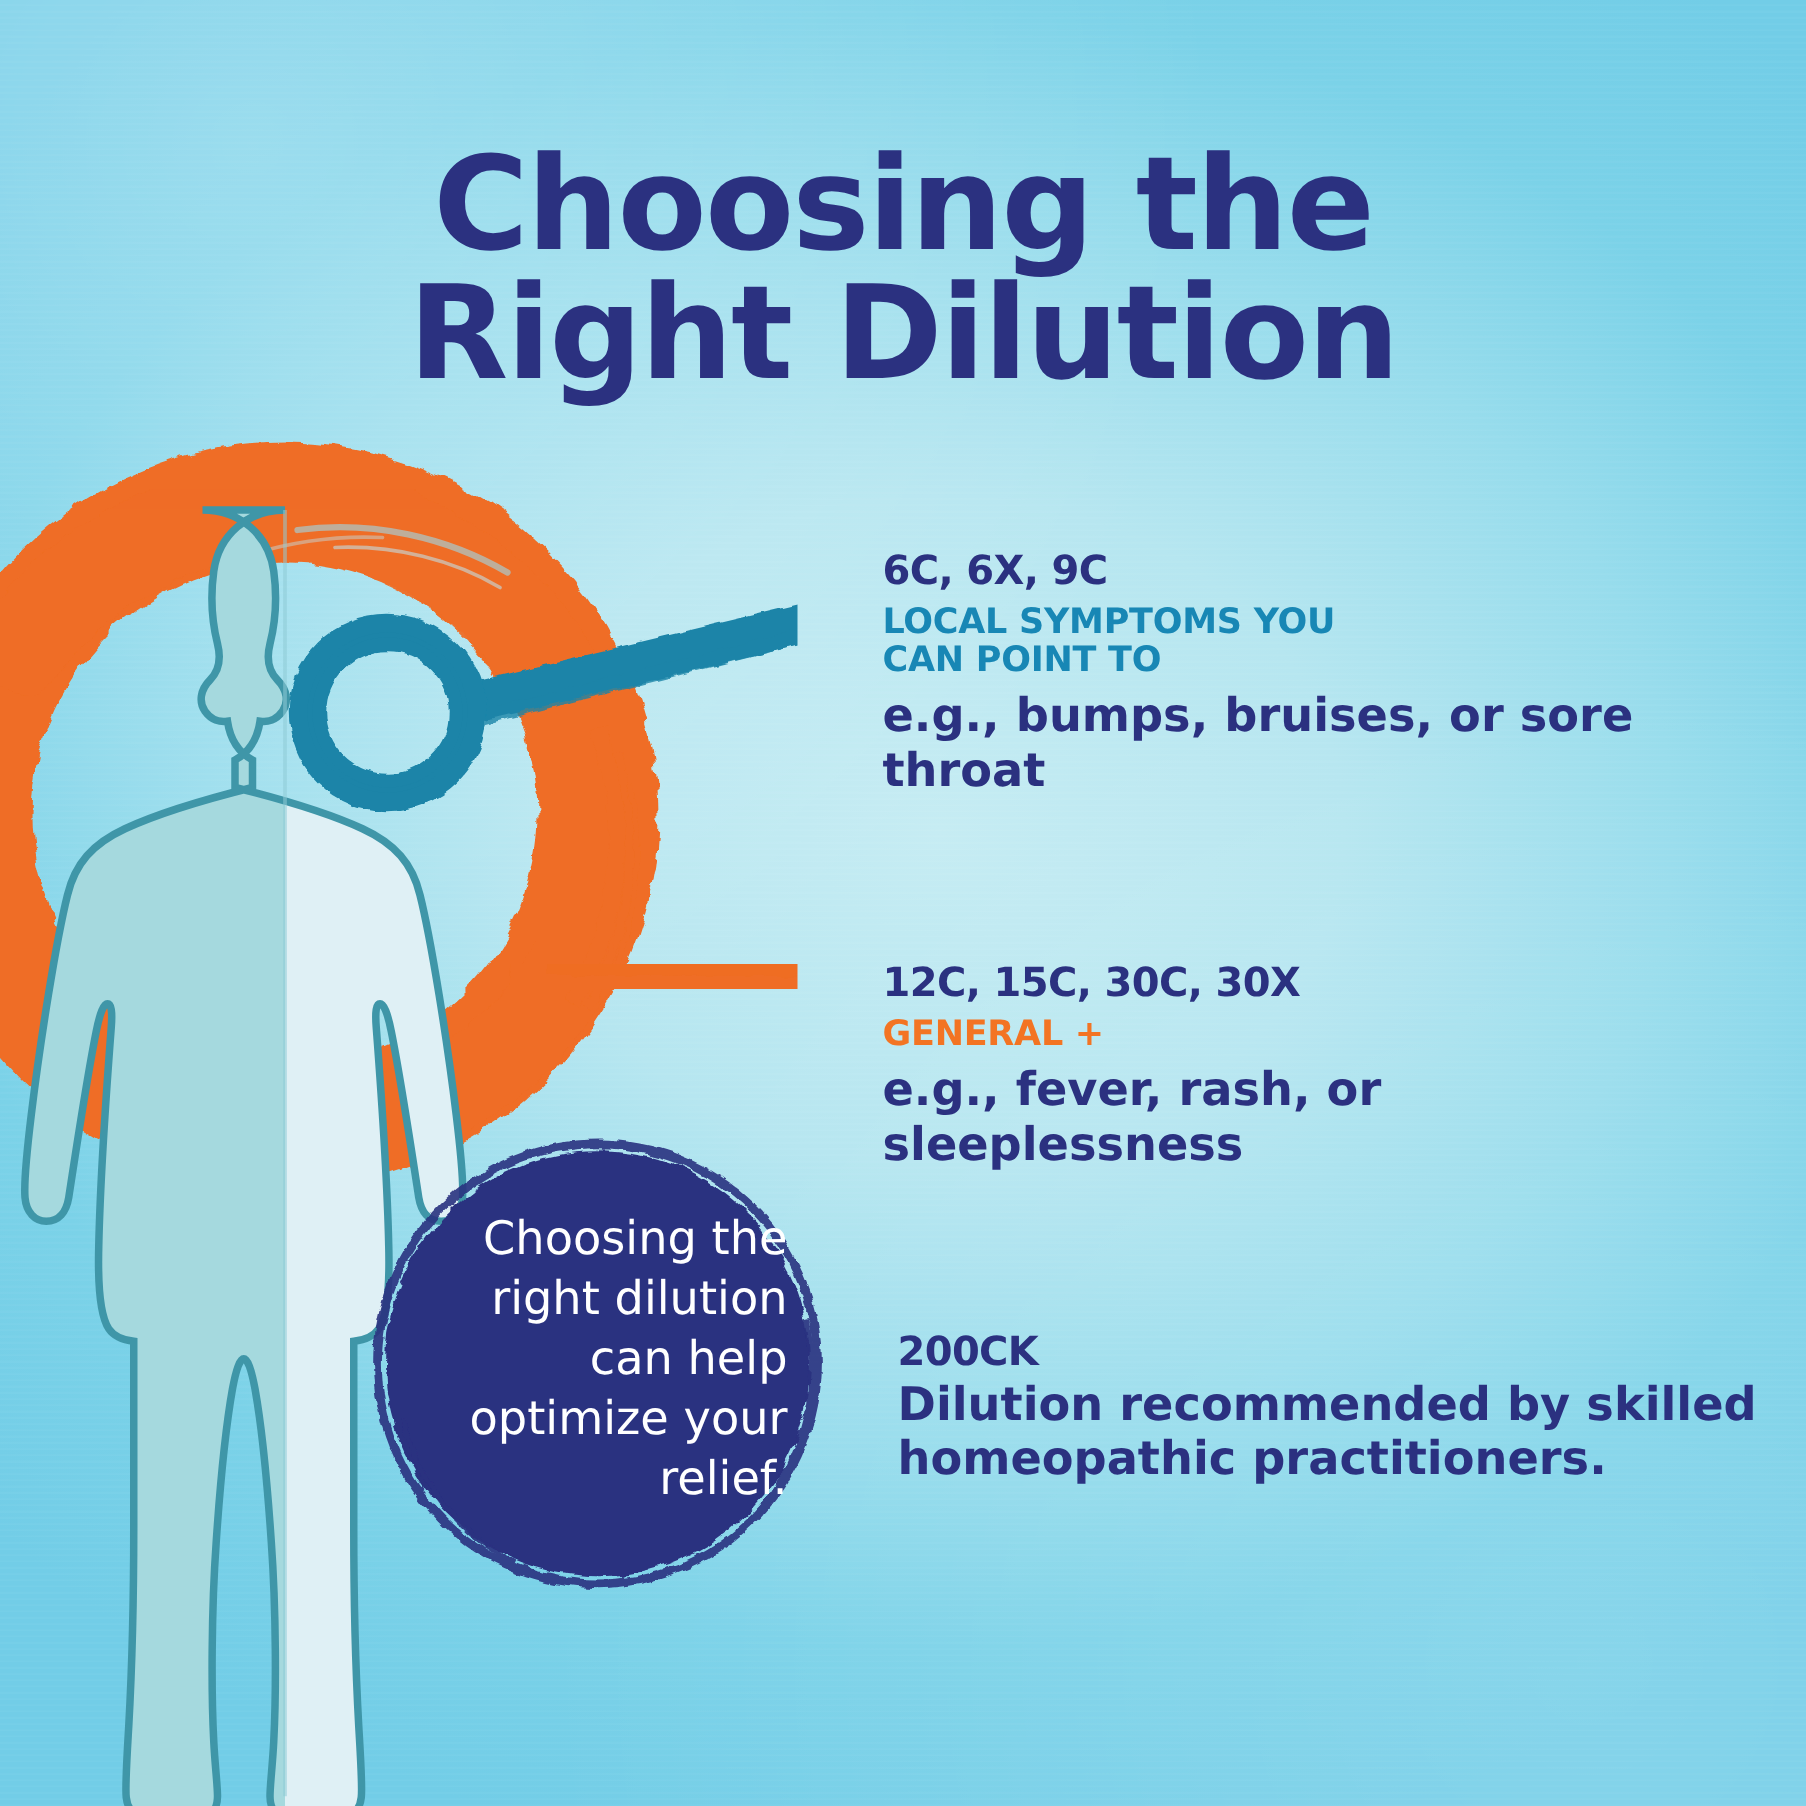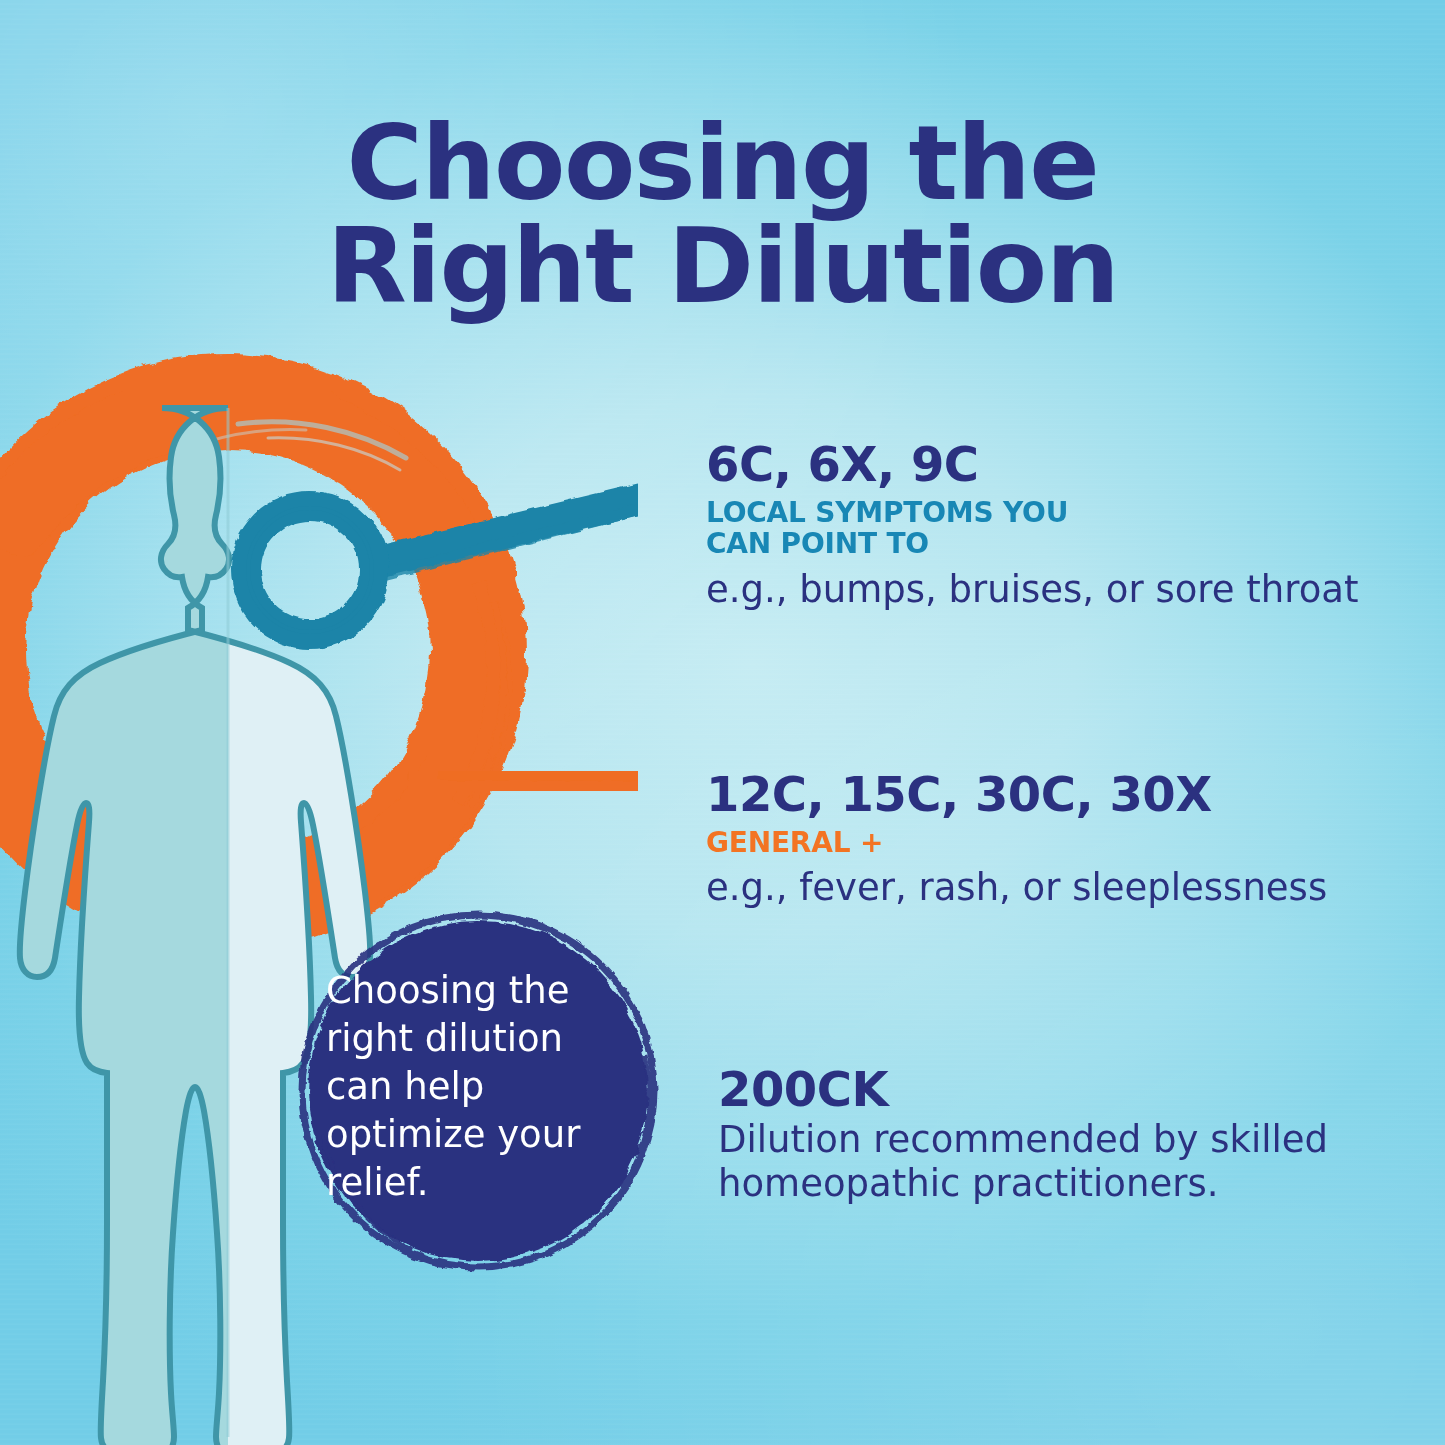--- a/index.html
+++ b/index.html
@@ -39,44 +39,44 @@
   #art{position:absolute;left:-62px;top:352px;width:700px;height:1100px;}
   #art svg{display:block;}
 
   
   #badge{
     position:absolute;left:292px;top:905px;width:372px;height:372px;
   }
   #badge .badge-svg{position:absolute;inset:0;}
   #badge .badge-text{
     position:absolute;left:34px;right:34px;top:62px;
-    text-align:left;color:#ffffff;
+    text-align:right;color:#ffffff;
     font-size:37px;line-height:1.30;font-weight:normal;
     font-family:"DejaVu Sans","Liberation Sans",sans-serif;
   }
 
   
   #col{position:absolute;left:706px;top:440px;width:700px;}
   .blk{margin-bottom:0;}
   .blk .dose{
     color:#2b3180;font-weight:bold;
-    font-size:48px;line-height:1.02;letter-spacing:-0.5px;
+    font-size:32px;line-height:1.02;letter-spacing:-0.5px;
     font-family:"DejaVu Sans","Liberation Sans",sans-serif;
     margin:0 0 8px 0;
   }
   .blk .sub{
     font-weight:bold;font-size:28px;line-height:1.12;
     letter-spacing:-0.2px;text-transform:uppercase;
     font-family:"DejaVu Sans","Liberation Sans",sans-serif;
     margin:0 0 8px 0;
   }
   .sub.teal{color:#1887b5;}
   .sub.orange{color:#f37423;}
   .blk .eg{
-    color:#2b3180;font-size:37px;line-height:1.18;font-weight:normal;
+    color:#2b3180;font-size:37px;line-height:1.18;font-weight:bold;
     font-family:"DejaVu Sans","Liberation Sans",sans-serif;
     margin:0;
   }
   #blk1{position:absolute;left:0;top:0;width:700px;}
   #blk2{position:absolute;left:0;top:330px;width:700px;}
   #blk3{position:absolute;left:12px;top:625px;width:700px;}
   #blk3 .dose{margin-bottom:4px;}
 </style>
 </head>
 <body>

